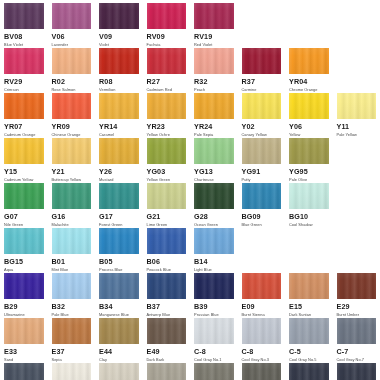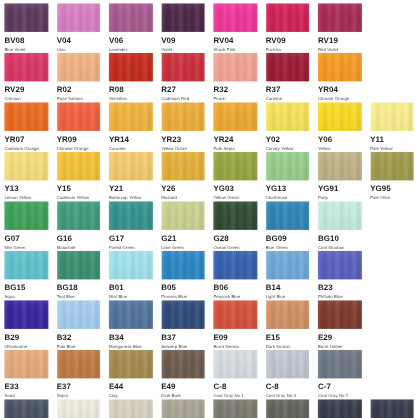--- a/index.html
+++ b/index.html
@@ -97,52 +97,36 @@
     <div class="row">
       <div class="cell">
         <div class="swatch" style="background: rgb(92, 58, 94);">
           <div class="grain"></div>
           <div class="sheen"></div>
         </div>
         <div class="code">BV08</div>
         <div class="nm">Blue Violet</div>
       </div>
       <div class="cell">
-        <div class="swatch" style="background: rgb(215, 127, 196);">
-          <div class="grain"></div>
-          <div class="sheen"></div>
-        </div>
-        <div class="code">V04</div>
-        <div class="nm">Lilac</div>
-      </div>
-      <div class="cell">
         <div class="swatch" style="background: rgb(168, 90, 142);">
           <div class="grain"></div>
           <div class="sheen"></div>
         </div>
         <div class="code">V06</div>
         <div class="nm">Lavender</div>
       </div>
       <div class="cell">
         <div class="swatch" style="background: rgb(76, 39, 71);">
           <div class="grain"></div>
           <div class="sheen"></div>
         </div>
         <div class="code">V09</div>
         <div class="nm">Violet</div>
       </div>
       <div class="cell">
-        <div class="swatch" style="background: rgb(240, 54, 154);">
-          <div class="grain"></div>
-          <div class="sheen"></div>
-        </div>
-        <div class="code">RV04</div>
-        <div class="nm">Shock Pink</div>
-      </div>
-      <div class="cell">
         <div class="swatch" style="background: rgb(207, 34, 85);">
           <div class="grain"></div>
           <div class="sheen"></div>
         </div>
         <div class="code">RV09</div>
         <div class="nm">Fuchsia</div>
       </div>
       <div class="cell">
         <div class="swatch" style="background: rgb(168, 42, 84);">
           <div class="grain"></div>
@@ -271,28 +255,20 @@
         <div class="swatch" style="background: rgb(250, 238, 142);">
           <div class="grain"></div>
           <div class="sheen"></div>
         </div>
         <div class="code">Y11</div>
         <div class="nm">Pale Yellow</div>
       </div>
     </div>
     <div class="row">
       <div class="cell">
-        <div class="swatch" style="background: rgb(247, 222, 126);">
-          <div class="grain"></div>
-          <div class="sheen"></div>
-        </div>
-        <div class="code">Y13</div>
-        <div class="nm">Lemon Yellow</div>
-      </div>
-      <div class="cell">
         <div class="swatch" style="background: rgb(246, 195, 53);">
           <div class="grain"></div>
           <div class="sheen"></div>
         </div>
         <div class="code">Y15</div>
         <div class="nm">Cadmium Yellow</div>
       </div>
       <div class="cell">
         <div class="swatch" style="background: rgb(244, 203, 110);">
           <div class="grain"></div>
@@ -403,28 +379,20 @@
     <div class="row">
       <div class="cell">
         <div class="swatch" style="background: rgb(95, 195, 206);">
           <div class="grain"></div>
           <div class="sheen"></div>
         </div>
         <div class="code">BG15</div>
         <div class="nm">Aqua</div>
       </div>
       <div class="cell">
-        <div class="swatch" style="background: rgb(59, 143, 110);">
-          <div class="grain"></div>
-          <div class="sheen"></div>
-        </div>
-        <div class="code">BG18</div>
-        <div class="nm">Teal Blue</div>
-      </div>
-      <div class="cell">
         <div class="swatch" style="background: rgb(159, 227, 238);">
           <div class="grain"></div>
           <div class="sheen"></div>
         </div>
         <div class="code">B01</div>
         <div class="nm">Mint Blue</div>
       </div>
       <div class="cell">
         <div class="swatch" style="background: rgb(43, 135, 196);">
           <div class="grain"></div>
@@ -442,28 +410,20 @@
         <div class="nm">Peacock Blue</div>
       </div>
       <div class="cell">
         <div class="swatch" style="background: rgb(111, 169, 220);">
           <div class="grain"></div>
           <div class="sheen"></div>
         </div>
         <div class="code">B14</div>
         <div class="nm">Light Blue</div>
       </div>
-      <div class="cell">
-        <div class="swatch" style="background: rgb(90, 95, 190);">
-          <div class="grain"></div>
-          <div class="sheen"></div>
-        </div>
-        <div class="code">B23</div>
-        <div class="nm">Phthalo Blue</div>
-      </div>
     </div>
     <div class="row">
       <div class="cell">
         <div class="swatch" style="background: rgb(58, 35, 160);">
           <div class="grain"></div>
           <div class="sheen"></div>
         </div>
         <div class="code">B29</div>
         <div class="nm">Ultramarine</div>
       </div>
@@ -485,20 +445,28 @@
       </div>
       <div class="cell">
         <div class="swatch" style="background: rgb(46, 74, 125);">
           <div class="grain"></div>
           <div class="sheen"></div>
         </div>
         <div class="code">B37</div>
         <div class="nm">Antwerp Blue</div>
       </div>
       <div class="cell">
+        <div class="swatch" style="background: rgb(35, 42, 92);">
+          <div class="grain"></div>
+          <div class="sheen"></div>
+        </div>
+        <div class="code">B39</div>
+        <div class="nm">Prussian Blue</div>
+      </div>
+      <div class="cell">
         <div class="swatch" style="background: rgb(214, 80, 58);">
           <div class="grain"></div>
           <div class="sheen"></div>
         </div>
         <div class="code">E09</div>
         <div class="nm">Burnt Sienna</div>
       </div>
       <div class="cell">
         <div class="swatch" style="background: rgb(211, 145, 100);">
           <div class="grain"></div>
@@ -557,20 +525,28 @@
         <div class="code">C-8</div>
         <div class="nm">Cool Gray No.1</div>
       </div>
       <div class="cell">
         <div class="swatch" style="background: rgb(194, 200, 210);">
           <div class="grain"></div>
           <div class="sheen"></div>
         </div>
         <div class="code">C-8</div>
         <div class="nm">Cool Gray No.3</div>
+      </div>
+      <div class="cell">
+        <div class="swatch" style="background: rgb(154, 163, 176);">
+          <div class="grain"></div>
+          <div class="sheen"></div>
+        </div>
+        <div class="code">C-5</div>
+        <div class="nm">Cool Gray No.5</div>
       </div>
       <div class="cell">
         <div class="swatch" style="background: rgb(110, 119, 133);">
           <div class="grain"></div>
           <div class="sheen"></div>
         </div>
         <div class="code">C-7</div>
         <div class="nm">Cool Gray No.7</div>
       </div>
     </div>

